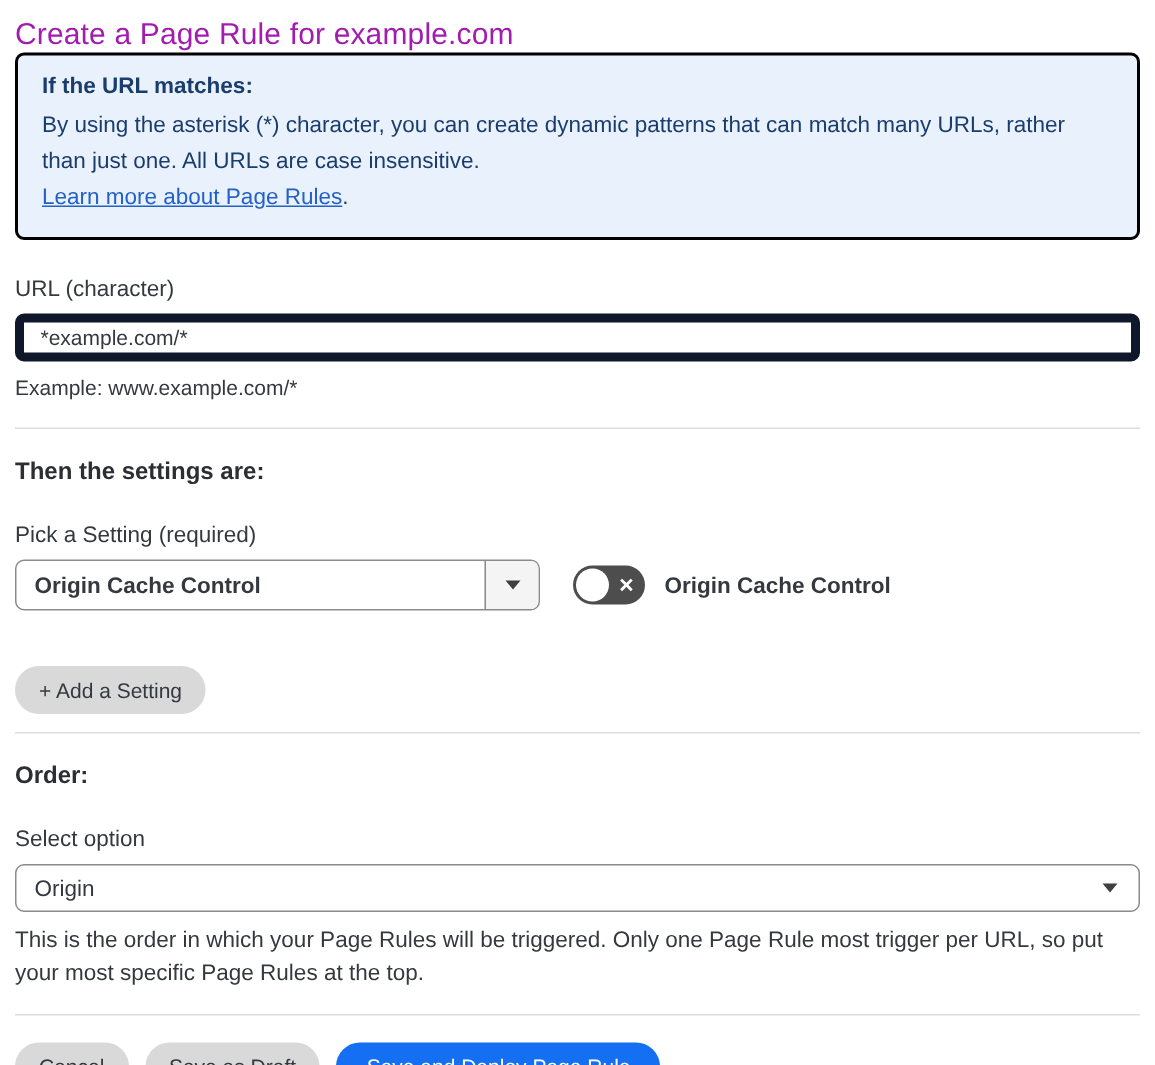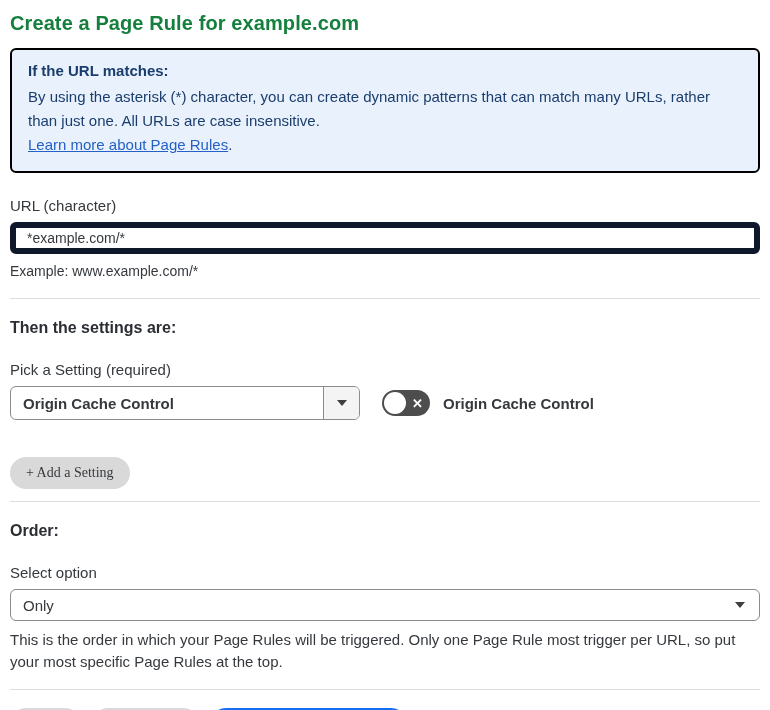--- a/index.html
+++ b/index.html
@@ -9,24 +9,24 @@
     height: 710px;
     font-family: "Liberation Sans", sans-serif;
     color: #35393e;
     overflow: hidden;
   }
   .page { padding: 12px 10px 0 10px; }
 
   
   .page-title {
     font-size: 20px;
-    font-weight: 700;
-    color: #15803d;
+    font-weight: 400;
+    color: #a21caf;
     letter-spacing: 0.1px;
-    margin-bottom: 13px;
+    margin-bottom: 0;
   }
 
   
   .info-box {
     background: #e9f2fc;
     border: 2px solid #000000;
     border-radius: 6px;
     padding: 12px 16px 14px 16px;
     color: #1b3d6e;
     margin-bottom: 24px;
@@ -155,21 +155,21 @@
 
   
   .btn {
     display: inline-flex;
     align-items: center;
     justify-content: center;
     height: 32px;
     padding: 0 16px;
     border: none;
     border-radius: 16px;
-    font-family: Liberation Serif, serif;
+    font-family: Liberation Sans, sans-serif;
     font-size: 14px;
     cursor: pointer;
   }
   .btn-gray { background: #d9d9d9; color: #35393e; }
   .btn-blue { background: #156ff2; color: #ffffff; padding: 0 20px; }
   .add-setting-btn { margin-top: 37px; }
 
   
   .select-full {
     position: relative;
@@ -241,21 +241,21 @@
 
   <button class="btn btn-gray add-setting-btn">+ Add a Setting</button>
 
   <hr class="divider" style="margin-top:12px;">
 
   <div class="section-heading">Order:</div>
 
   <div class="field-label picker-label">Select option</div>
 
   <div class="select-full">
-    <span>Only</span>
+    <span>Origin</span>
     <span class="caret-down"></span>
   </div>
 
   <div class="order-helper">This is the order in which your Page Rules will be triggered. Only one Page Rule most trigger per URL, so put your most specific Page Rules at the top.</div>
 
   <hr class="divider">
 
   <div class="footer-actions">
     <button class="btn btn-gray">Cancel</button>
     <button class="btn btn-gray">Save as Draft</button>

